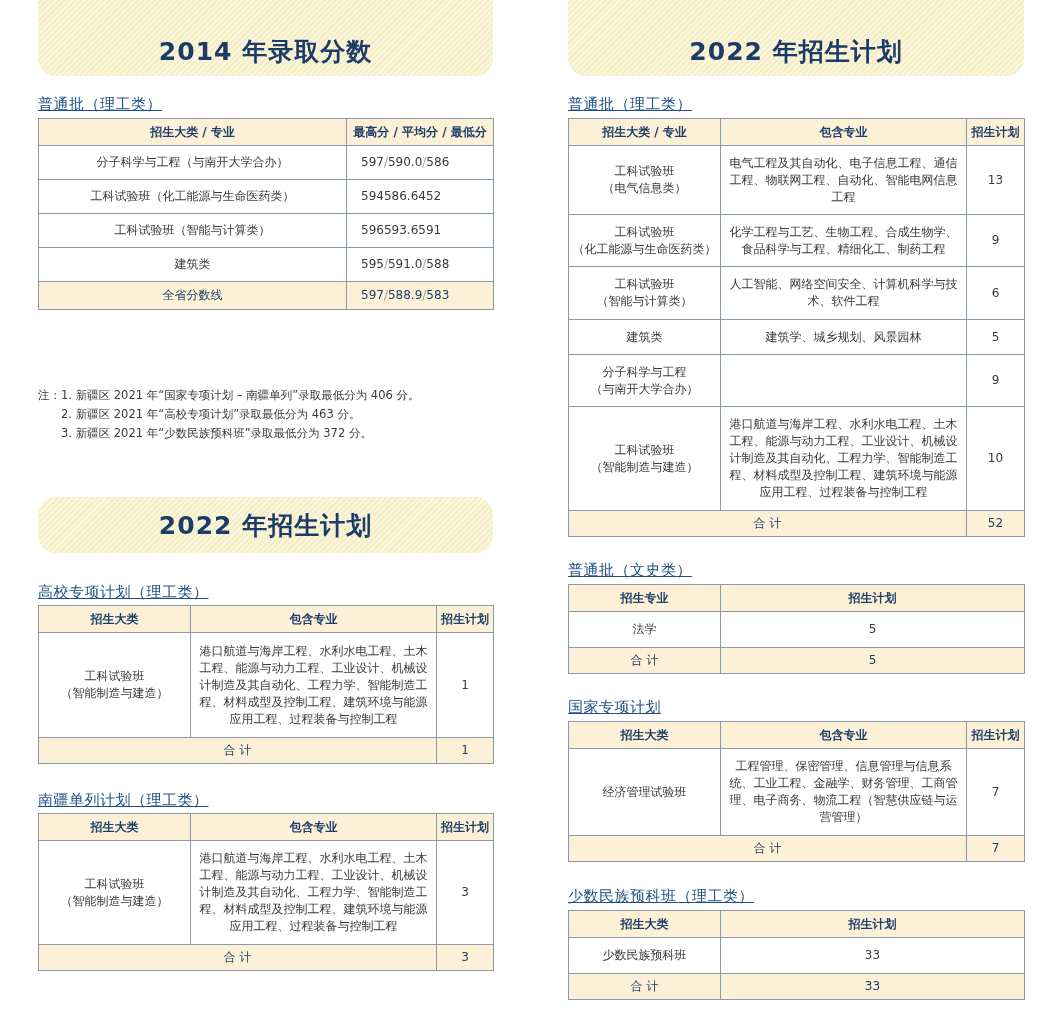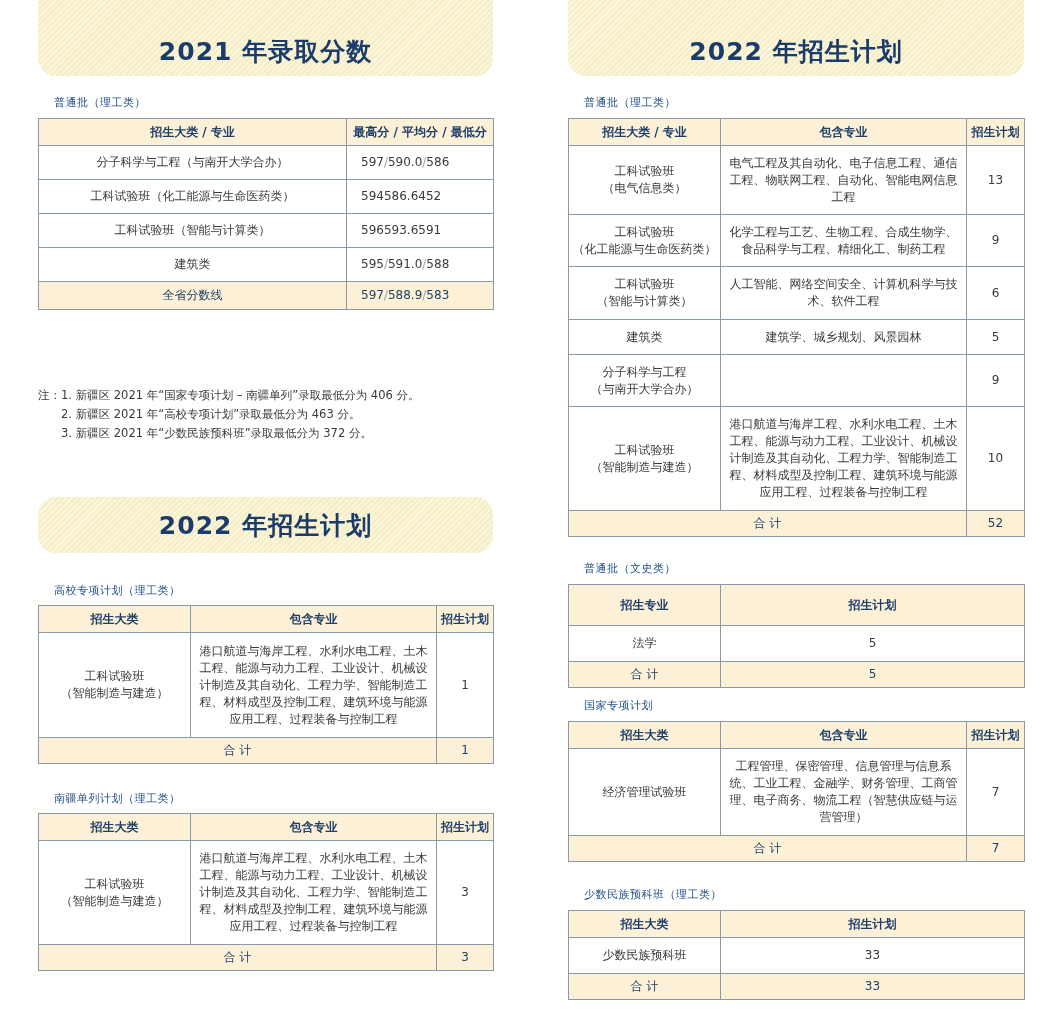--- a/index.html
+++ b/index.html
@@ -17,42 +17,42 @@
     background-image: repeating-linear-gradient(135deg, rgba(255,255,255,0.55) 0px, rgba(255,255,255,0.55) 1.5px, rgba(0,0,0,0) 1.5px, rgba(0,0,0,0) 4px);
     display: flex; align-items: flex-end; justify-content: center;
   }
   .banner.full { border-radius: 18px; height: 56px; align-items: center; }
   .banner-title {
     font-family: "DejaVu Sans", sans-serif; font-weight: bold;
     font-size: 25px; color: #1b3c6a; letter-spacing: 1px; padding-bottom: 8px;
   }
   .banner.full .banner-title { padding-bottom: 0; }
 
-  .section-title { position: absolute; left: 16px; font-size: 11px; color: #1f4f86; letter-spacing: 0.5px; }
+  .section-title { position: absolute; left: 0; font-size: 15px; color: #1f4f86; letter-spacing: 0.5px; text-decoration: underline; }
 
   table.grid { position: absolute; left: 0; border-collapse: collapse; width: 100%; table-layout: fixed; }
   table.grid td, table.grid th {
     border: 1px solid #8a99a8; text-align: center; vertical-align: middle;
     font-size: 12px; line-height: 17px; color: #3a3a3a; font-weight: normal;
   }
   table.grid th { background: #fcf1d6; color: #1f3f6b; font-weight: bold; font-size: 12px; height: 26px; }
   table.grid tr.total td { background: #fcf1d6; color: #1f3f6b; font-weight: normal; height: 26px; }
   .score { display: flex; padding: 0 14px 0 14px; }
   .score .sep { color: #9aa3ad; }
   .majors { padding: 2px 4px; }
   .note { position: absolute; left: 0; font-size: 11.5px; color: #3a3a3a; line-height: 19px; }
   .note .indent { padding-left: 23px; }
 </style>
 </head>
 <body>
 
 <div class="col col-left">
 
   <div class="banner" style="top:0;">
-    <span class="banner-title">2021 年录取分数</span>
+    <span class="banner-title">2014 年录取分数</span>
   </div>
 
   <div class="section-title" style="top:95px;">普通批（理工类）</div>
 
   <table class="grid" style="top:118px;">
     <colgroup>
         <col style="width:308px">
         <col style="width:147px">
       </colgroup>
     <tbody>
@@ -263,21 +263,21 @@
     </table>
 
   <div class="section-title" style="top:561px;">普通批（文史类）</div>
 
   <table class="grid" style="top:584px;">
     <colgroup>
         <col style="width:152px">
         <col style="width:304px">
       </colgroup>
     <tbody>
-        <tr style="height:41px;">
+        <tr style="height:27px;">
       <th>招生专业</th>
       <th>招生计划</th>
     </tr>
     <tr style="height:36px;">
       <td>法学</td>
       <td>5</td>
     </tr>
     <tr class="total" style="height:26px;">
       <td>合 计</td>
       <td>5</td>

